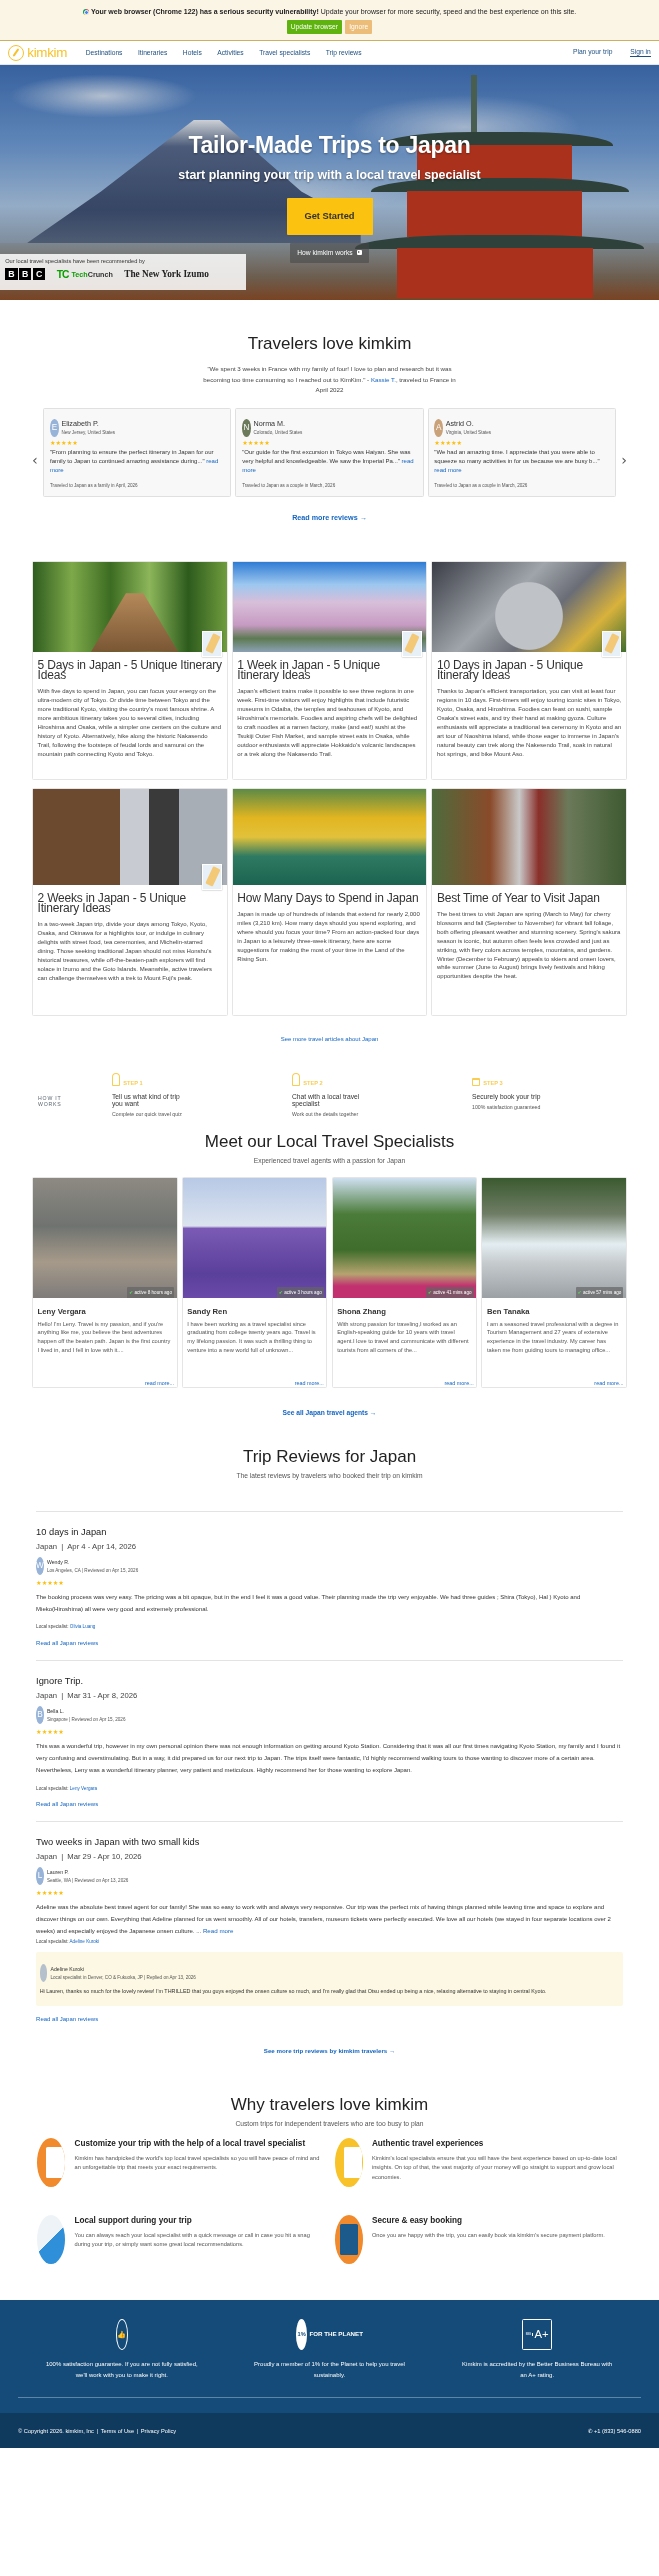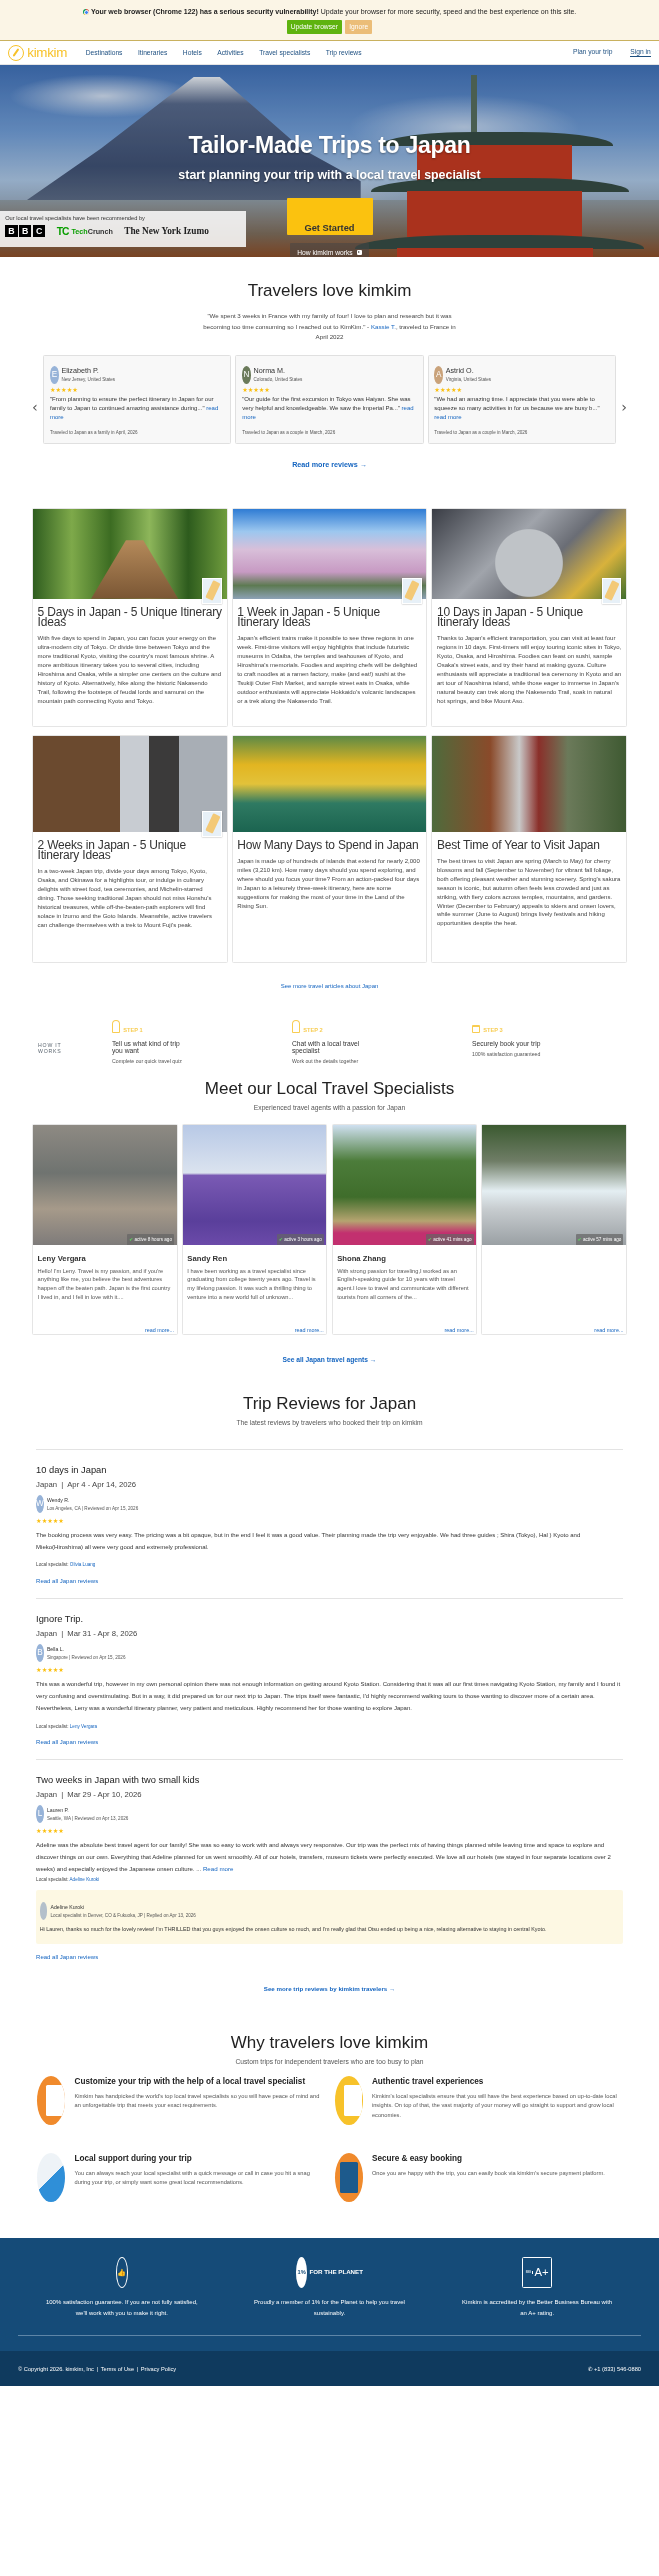--- a/index.html
+++ b/index.html
@@ -17,50 +17,50 @@
 .nav{height:24px;display:flex;align-items:center;padding:0 8.2px;border-bottom:0.5px solid #e5e5e5;background:#fff}
 .logo{display:flex;align-items:center;gap:3.1px;margin-right:18.5px}
 .logo .mark{width:16px;height:16px;border:1.5px solid #f7c22a;border-radius:50%;position:relative}
 .logo .mark:after{content:"";position:absolute;left:5.7px;top:2.1px;width:2.1px;height:8.8px;background:#f7c22a;transform:rotate(35deg);border-radius:1px}
 .logo .word{font-size:13.4px;color:#f7c22a;letter-spacing:-0.3px}
 .nav .links{display:flex;gap:15.5px;flex:1}
 .nav .links a{font-size:6.7px;color:#1d4f80}
 .nav .right{display:flex;gap:18px}
 .nav .right a{font-size:6.7px;color:#1d4f80}
 .nav .right a.signin{border-bottom:1px solid #1d4f80;padding-bottom:1.5px}
-.hero{position:relative;height:192px;overflow:hidden;background:linear-gradient(180deg,#3f6fb5 0%,#6f9bd3 35%,#a9c4e2 60%,#8a98a7 80%,#6a6c5f 100%)}
+.hero{position:relative;height:235px;overflow:hidden;background:linear-gradient(180deg,#3f6fb5 0%,#6f9bd3 35%,#a9c4e2 60%,#8a98a7 80%,#6a6c5f 100%)}
 .hero .clouds{position:absolute;inset:0;background:radial-gradient(ellipse 134px 31px at 103px 31px,rgba(255,255,255,.7),transparent 70%),radial-gradient(ellipse 165px 46px at 464px 62px,rgba(255,255,255,.55),transparent 70%),radial-gradient(ellipse 206px 36px at 258px 129px,rgba(255,255,255,.4),transparent 70%)}
 .hero .fuji{position:absolute;left:-10.3px;bottom:31px;width:371px;height:149px;background:linear-gradient(180deg,#e9eef4 0%,#56688a 18%,#3e5073 60%,#6e7c8f 100%);clip-path:polygon(0 100%,30% 48%,55% 0,62% 0,84% 48%,100% 70%,100% 100%)}
 .hero .city{position:absolute;left:0;right:0;bottom:0;height:57px;background:linear-gradient(180deg,#8e9aa3,#7c6b5a 60%,#8a4d28)}
 .hero .pagoda{position:absolute;right:10.3px;top:10.3px;width:309px;height:223px}
 .pagoda .roof{position:absolute;background:#354b44;height:13.4px;border-radius:40% 40% 0 0/100% 100% 0 0}
 .pagoda .body{position:absolute;background:#c23a22}
 .pagoda .spire{position:absolute;left:131px;top:0;width:6.2px;height:62px;background:#556b5c}
 .hero .overlay{position:absolute;inset:0;background:rgba(0,0,0,.12)}
 .hero .content{position:absolute;left:0;right:0;top:67px;text-align:center;color:#fff}
 .hero h1{font-size:23px;font-weight:bold;text-shadow:0 1px 2.1px rgba(0,0,0,.35);letter-spacing:-0.3px}
 .hero .sub{font-size:12.4px;font-weight:bold;margin-top:9.3px;text-shadow:0 1px 2.1px rgba(0,0,0,.4)}
-.hero .cta{display:inline-block;margin-top:15.5px;background:#fbc20f;color:#333;font-size:9.3px;font-weight:bold;padding:12px 0;width:43px;height:29px;line-height:29px;border-radius:1px}
+.hero .cta{display:inline-block;margin-top:15.5px;background:#fbc20f;color:#333;font-size:9.3px;font-weight:bold;padding:0 0;width:43px;height:29px;line-height:29px;border-radius:1px}
 .hero .cta{width:86px;height:37px;line-height:37px}
 .hero .how{display:inline-block;margin-top:8.2px;background:rgba(70,70,70,.55);color:#fff;font-size:6.7px;padding:0 7.7px;height:20px;line-height:20px;border-radius:1px}
 .hero .how .play{display:inline-block;width:5.2px;height:5.2px;background:#fff;border-radius:1px;margin-left:2.1px;vertical-align:-0.5px;position:relative}
 .hero .how .play:after{content:"";position:absolute;left:1.5px;top:1px;border-left:2.6px solid #555;border-top:1.5px solid transparent;border-bottom:1.5px solid transparent}
 .press{position:absolute;left:0;bottom:10.3px;width:246px;height:36px;background:rgba(255,255,255,.85);padding:4.1px 5.2px}
 .press .lbl{font-size:5.7px;color:#333}
 .press .logos{display:flex;align-items:center;gap:11.3px;margin-top:4.1px}
 .bbc{display:flex;gap:1.5px}
 .bbc span{width:12.4px;height:12.4px;background:#000;color:#fff;font-weight:bold;font-size:8.8px;text-align:center;line-height:12.4px}
 .tc{display:flex;align-items:center;gap:3.1px;font-weight:bold;font-size:7.2px}
 .tc .tcm{color:#0a9e01;font-size:10.3px;font-weight:900;letter-spacing:-1px}
 .tc .t1{color:#0a9e01}
 .nyt{font-family:"Liberation Serif",serif;font-size:9.3px;font-weight:bold;color:#222}
 section{padding:0 32px}
 .sec-title{text-align:center;font-size:17px;color:#222;font-weight:normal}
 .sec-sub{text-align:center;font-size:6.7px;color:#555;margin-top:5.2px}
-.reviews-top{padding-top:24px}
+.reviews-top{padding-top:34px}
 .quote{text-align:center;font-size:6.2px;color:#444;width:263px;margin:10.3px auto 0;line-height:10.3px}
 .carousel{position:relative;display:flex;gap:4.1px;margin:13px 11.3px 0;}
 .carousel .arrow{position:absolute;top:44px;font-size:14.4px;color:#555;font-family:"DejaVu Sans",sans-serif}
 .carousel .arrow.l{left:-11.3px}
 .carousel .arrow.r{right:-11.3px}
 .rcard{flex:1;background:#f8f8f8;border:0.5px solid #e0e0e0;border-radius:1.5px;height:89px;padding:10.3px 5.7px 0}
 .rcard .head{display:flex;gap:2.6px;align-items:flex-start}
 .avatar{width:8.8px;height:17.5px;border-radius:50%;background:#97b3d8;color:#fff;font-size:8.2px;text-align:center;line-height:17.5px;flex:none}
 .rcard .name{font-size:7.2px;color:#333}
 .rcard .loc{font-size:4.6px;color:#555;margin-top:1.5px}
@@ -101,21 +101,21 @@
 .scard .active{position:absolute;right:2.6px;bottom:0;background:rgba(100,100,100,.7);color:#fff;font-size:4.6px;padding:3.1px 2.1px;border-radius:1px 1px 0 0}
 .scard .active .chk{color:#5ed05e;font-weight:bold}
 .scard .body{padding:8.2px 4.6px 0}
 .scard h3{font-size:7.7px;font-weight:bold;color:#333}
 .scard p{font-size:5.7px;color:#555;line-height:8.8px;margin-top:4.1px}
 .scard .rm{position:absolute;right:2.6px;bottom:1px;font-size:5.4px}
 .scard{height:211px}
 .see-agents{text-align:center;font-size:6.7px;font-weight:bold;margin-top:20.6px}
 .trip-reviews{padding-top:31px}
 .trip{border-top:0.5px solid #e3e3e3;margin:0 4.1px;padding:14.4px 0 14.4px}
-.trip-list{margin-top:23px}
+.trip-list{margin-top:32px}
 .trip h3{font-size:9.3px;font-weight:normal;color:#222}
 .trip .meta{font-size:7.7px;color:#444;margin-top:5.2px}
 .trip .meta .sep{margin:0 4.1px}
 .trip .who{display:flex;gap:3.1px;margin-top:6.2px;align-items:center}
 .trip .who .avatar{width:7.7px;height:18px}
 .trip .who .nm{font-size:5.2px;color:#333}
 .trip .who .lc{font-size:4.6px;color:#555;margin-top:3.1px}
 .trip .stars{margin-top:4.1px}
 .trip .txt{font-size:6px;color:#333;line-height:12px;margin-top:5.2px}
 .trip .ls{font-size:4.6px;color:#444;margin-top:9.3px}
@@ -398,20 +398,24 @@
         <div class="body">
           <h3>Shona Zhang</h3>
           <p>With strong passion for traveling,I worked as an English-speaking guide for 10 years with travel agent.I love to travel and communicate with different tourists from all corners of the...</p>
         </div>
         <span class="rm" style="color:#1565c0">read more...</span>
       </a>
     <a class="scard">
         <div class="img img-ben">
           <span class="active"><span class="chk">✔</span> <span>active 57 mins ago</span></span>
         </div>
+        <div class="body">
+          <h3>Ben Tanaka</h3>
+          <p>I am a seasoned travel professional with a degree in Tourism Management and 27 years of extensive experience in the travel industry. My career has taken me from guiding tours to managing office...</p>
+        </div>
         <span class="rm" style="color:#1565c0">read more...</span>
       </a>
   </div>
   <div class="see-agents"><a>See all Japan travel agents →</a></div>
 </section>
 
 <section class="trip-reviews">
   <h2 class="sec-title">Trip Reviews for Japan</h2>
   <p class="sec-sub">The latest reviews by travelers who booked their trip on kimkim</p>
   <div class="trip-list">

